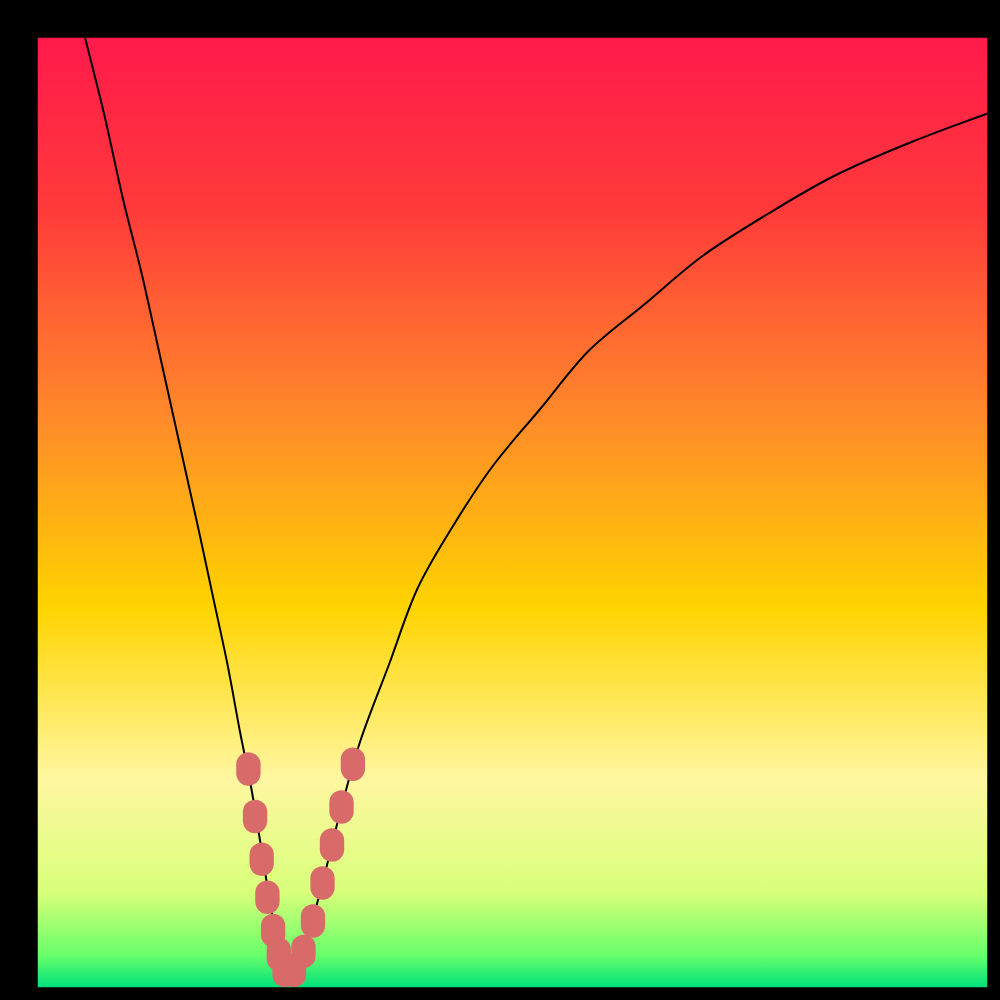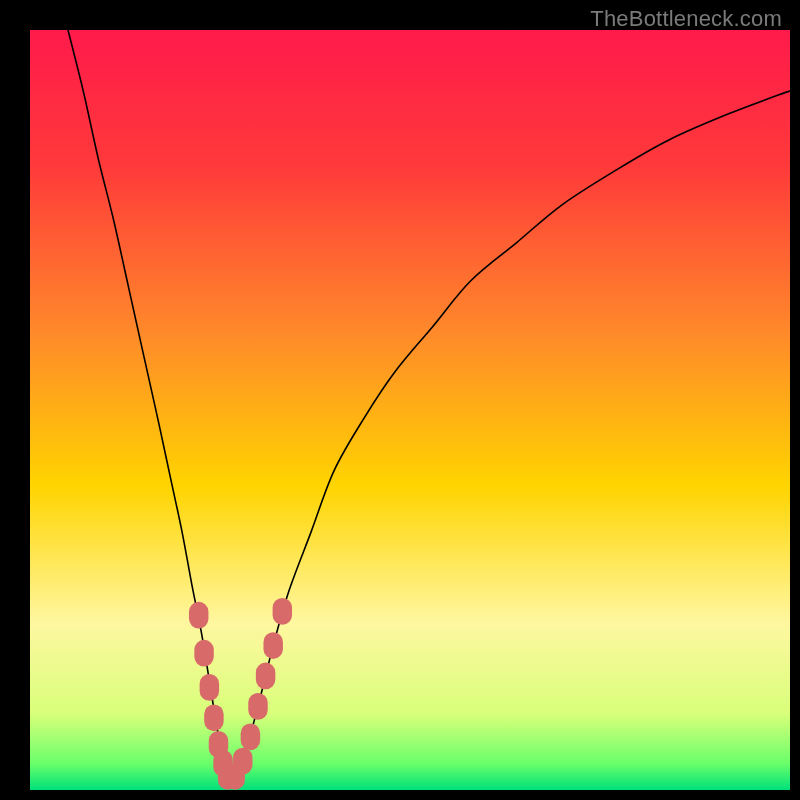--- a/index.html
+++ b/index.html
@@ -44,21 +44,20 @@
     }
     .marker {
       fill: #d96a6a;
       stroke: none;
     }
   </style>
 </head>
 <body>
 
 <div class="outer">
-  <div class="watermark">TheBottleneck.com</div>
   <div class="plot-wrap">
     <svg class="plot" viewBox="0 0 760 760">
       <defs>
         <linearGradient id="bg-grad" x1="0" y1="0" x2="0" y2="1">
             <stop offset="0%" stop-color="#ff1a4b"></stop>
             <stop offset="18%" stop-color="#ff3a3a"></stop>
             <stop offset="40%" stop-color="#ff8a2a"></stop>
             <stop offset="60%" stop-color="#ffd400"></stop>
             <stop offset="78%" stop-color="#fff7a0"></stop>
             <stop offset="90%" stop-color="#d8ff7a"></stop>

